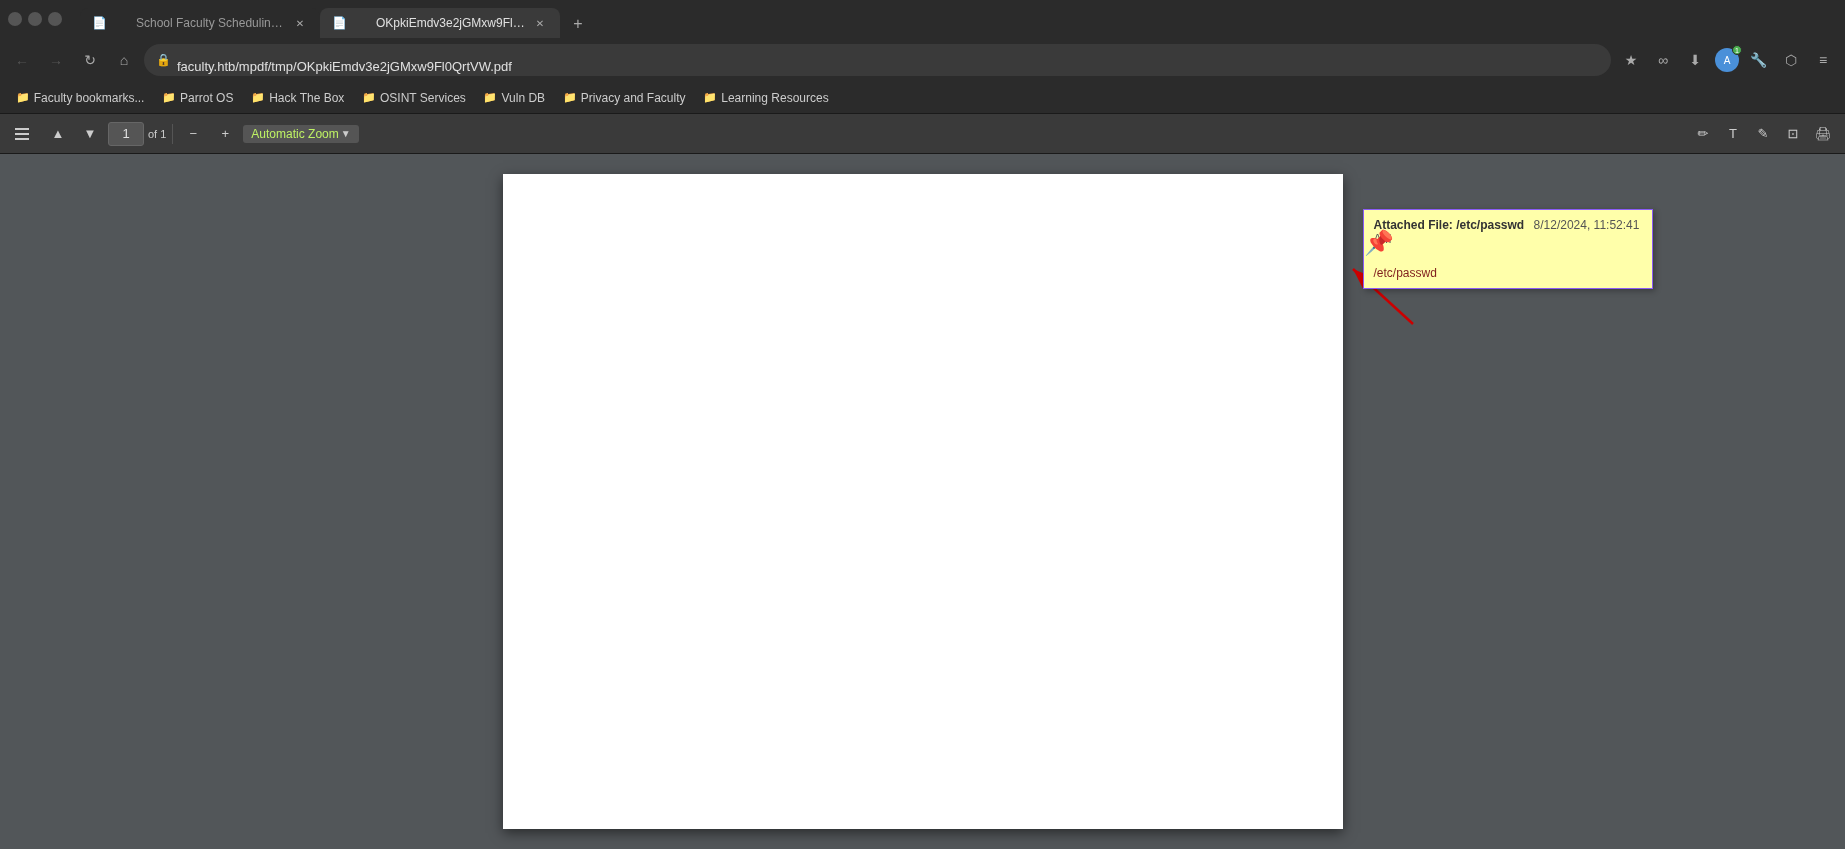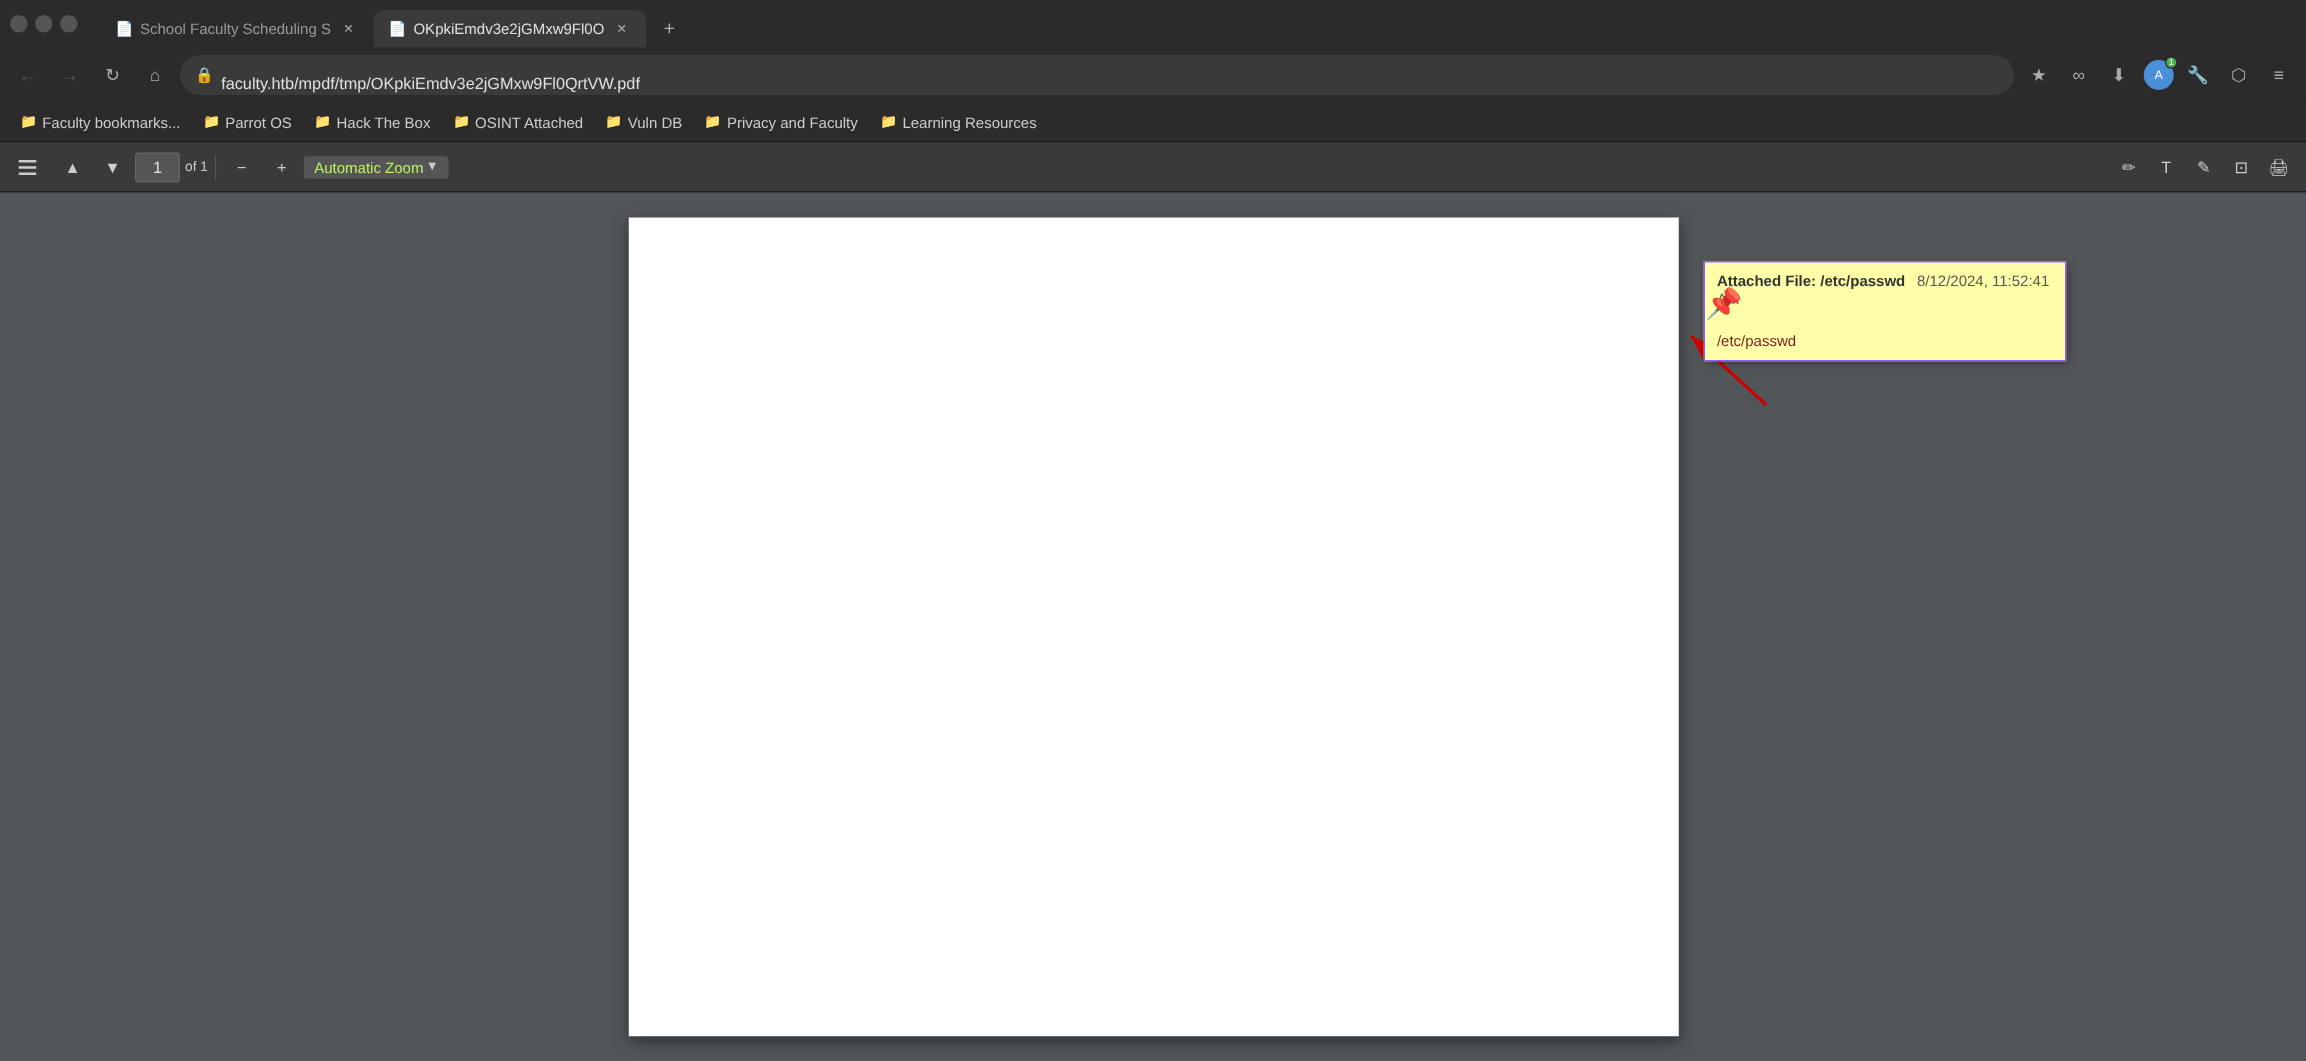--- a/index.html
+++ b/index.html
@@ -62,20 +62,21 @@
     .tab-favicon {
       width: 14px; height: 14px;
       flex-shrink: 0;
     }
     .tab-title {
       flex: 1;
       overflow: hidden;
       text-overflow: ellipsis;
       white-space: nowrap;
       font-size: 12px;
+      margin-left: 24px;
     }
     .tab-close {
       width: 16px; height: 16px;
       border-radius: 50%;
       display: flex; align-items: center; justify-content: center;
       font-size: 10px;
       color: #aaa;
       cursor: pointer;
       flex-shrink: 0;
     }
@@ -312,21 +313,21 @@
     <div class="bookmark-item">
       <span class="bookmark-icon">📁</span>
       <span>Parrot OS</span>
     </div>
     <div class="bookmark-item">
       <span class="bookmark-icon">📁</span>
       <span>Hack The Box</span>
     </div>
     <div class="bookmark-item">
       <span class="bookmark-icon">📁</span>
-      <span>OSINT Attached</span>
+      <span>OSINT Services</span>
     </div>
     <div class="bookmark-item">
       <span class="bookmark-icon">📁</span>
       <span>Vuln DB</span>
     </div>
     <div class="bookmark-item">
       <span class="bookmark-icon">📁</span>
       <span>Privacy and Faculty</span>
     </div>
     <div class="bookmark-item">

